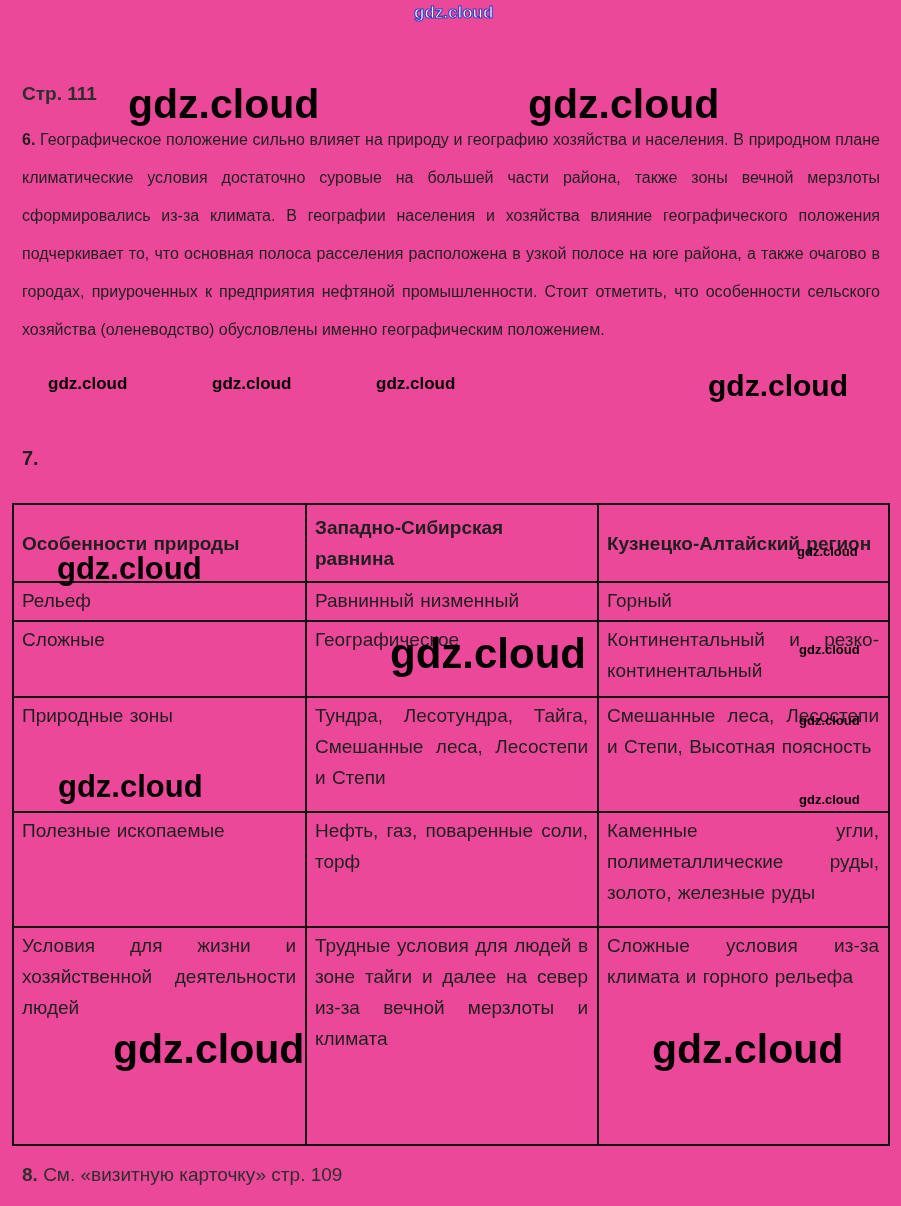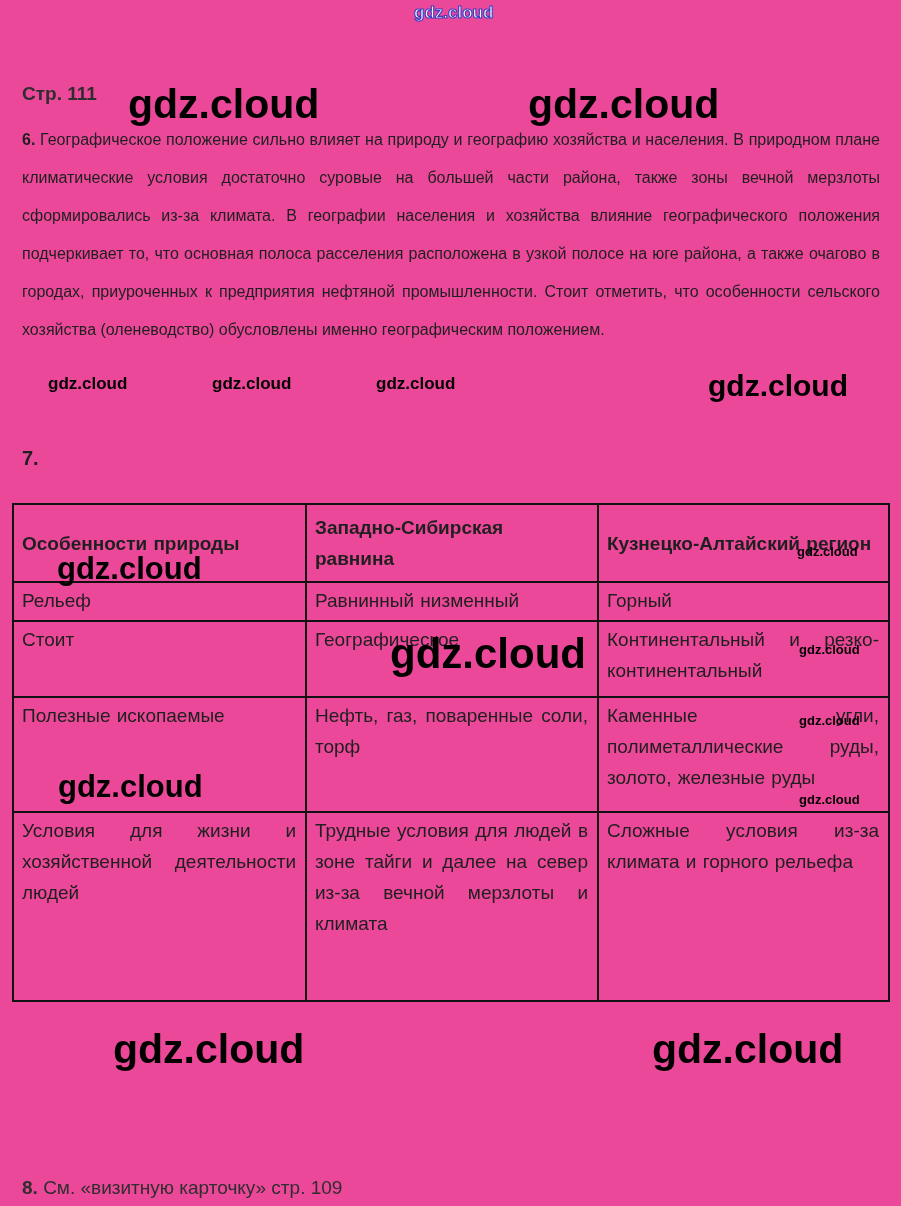--- a/index.html
+++ b/index.html
@@ -37,21 +37,20 @@
     left: 22px; top: 447px;
     font-size: 20px;
     font-weight: bold;
     color: #1f1f1f;
   }
   .answer8 {
     position: absolute;
     left: 22px; top: 1164px;
     font-size: 19px;
     color: #2e2e2e;
-    margin-top: 13px;
   }
   .answer8 .num { font-weight: bold; }
 
   
   table.nature {
     position: absolute;
     left: 12px; top: 503px;
     width: 876px;
     border-collapse: collapse;
     table-layout: fixed;
@@ -71,21 +70,21 @@
     vertical-align: middle;
     text-align: left;
     font-weight: bold;
     padding-top: 0; padding-bottom: 0;
   }
   tr.r-head   { height: 78px; }
   tr.r-relief { height: 39px; }
   tr.r-climate{ height: 76px; }
   tr.r-zones  { height: 115px; }
   tr.r-minerals{ height: 115px; margin-left: 28px; }
-  tr.r-conditions{ height: 189px; }
+  tr.r-conditions{ height: 218px; }
 
   
   .wm {
     position: absolute;
     font-weight: bold;
     color: #000000;
     white-space: nowrap;
     line-height: 1;
     z-index: 5;
     pointer-events: none;
@@ -155,23 +154,28 @@
       <th>Особенности природы</th>
       <th>Западно-Сибирская равнина</th>
       <th>Кузнецко-Алтайский регион</th>
     </tr>
     <tr class="r-relief">
       <td>Рельеф</td>
       <td>Равнинный низменный</td>
       <td>Горный</td>
     </tr>
     <tr class="r-climate">
-      <td>Стоит</td>
+      <td>Сложные</td>
       <td>Географическое</td>
       <td>Континентальный и резко-континентальный</td>
+    </tr>
+    <tr class="r-zones">
+      <td>Природные зоны</td>
+      <td>Тундра, Лесотундра, Тайга, Смешанные леса, Лесостепи и Степи</td>
+      <td>Смешанные леса, Лесостепи и Степи, Высотная поясность</td>
     </tr>
     <tr class="r-minerals">
       <td>Полезные ископаемые</td>
       <td>Нефть, газ, поваренные соли, торф</td>
       <td>Каменные угли, полиметаллические руды, золото, железные руды</td>
     </tr>
     <tr class="r-conditions">
       <td>Условия для жизни и хозяйственной деятельности людей</td>
       <td>Трудные условия для людей в зоне тайги и далее на север из-за вечной мерзлоты и климата</td>
       <td>Сложные условия из-за климата и горного рельефа</td>

